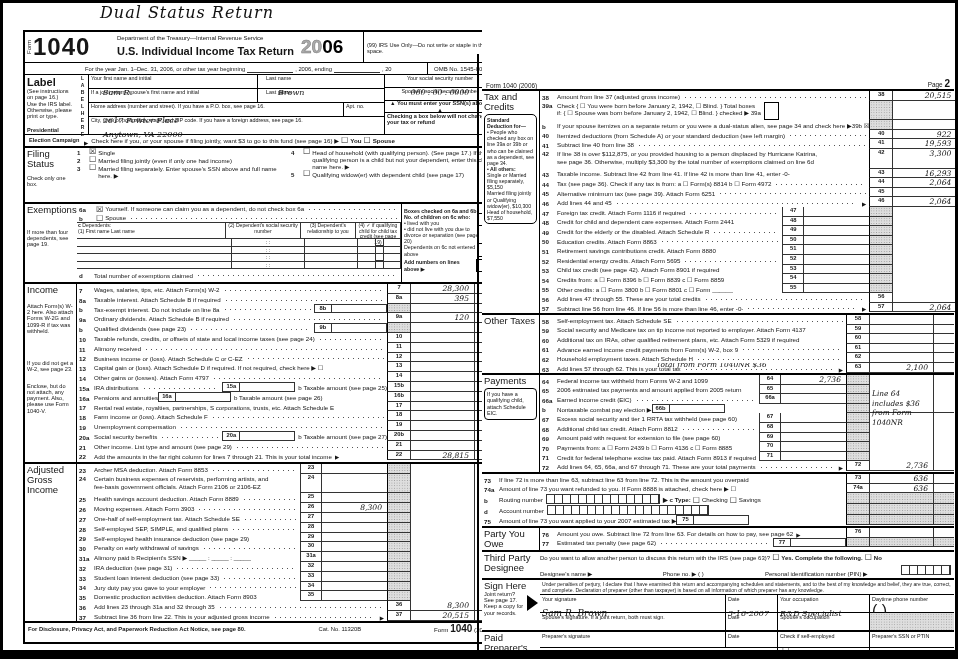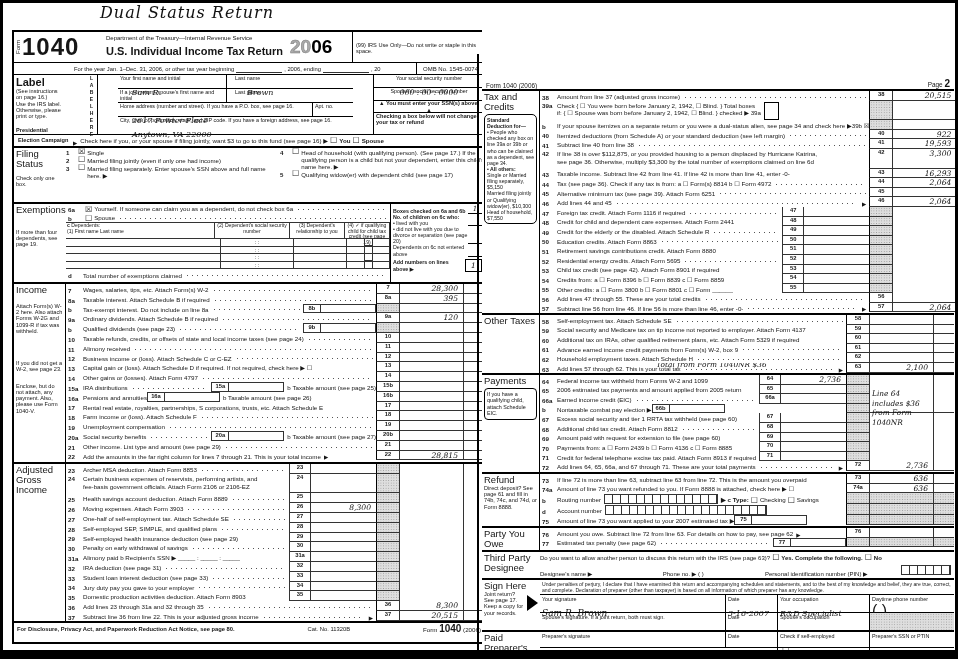--- a/index.html
+++ b/index.html
@@ -3,21 +3,21 @@
 <meta charset="utf-8">
 <style>
   html,body{margin:0;padding:0;}
   body{width:958px;height:659px;position:relative;background:#fff;color:#161616;
        font-family:"Liberation Sans",sans-serif;overflow:hidden;}
   .frame{position:absolute;inset:0;border:3px solid #000;border-bottom-width:9px;pointer-events:none;z-index:50;}
   #divider{position:absolute;left:477px;top:54px;bottom:9px;width:2px;background:#000;z-index:5;}
   .hand{font-family:"DejaVu Serif",serif;font-style:italic;color:#111;}
   .title{position:absolute;left:100px;top:3px;font-size:16px;letter-spacing:1px;z-index:10;}
   .page{position:absolute;background:#fff;}
-  #page1{left:12px;top:30px;width:470px;height:610px;border:2px solid #000;}
+  #page1{left:23px;top:30px;width:470px;height:610px;border:2px solid #000;}
   #page2{left:482px;top:0;width:472px;height:650px;padding-top:76px;box-sizing:border-box;}
   .f58{font-size:5.6px;line-height:1.12;}
   .b{font-weight:bold;}
   
   .hdr{display:flex;align-items:stretch;height:30px;border-bottom:1px solid #000;}
   .hdr-form{width:92px;display:flex;align-items:center;}
   .formword{writing-mode:vertical-rl;transform:rotate(180deg);font-size:6px;margin:0 1px;}
   .formnum{font-size:24px;font-weight:bold;letter-spacing:1px;}
   .hdr-mid{flex:1;padding-top:3px;}
   .dept{font-size:6px;}
@@ -141,21 +141,21 @@
 
   <div class="yline">
     <span>For the year Jan. 1–Dec. 31, 2006, or other tax year beginning</span>
       <span class="blank"></span>
     <span>, 2006, ending</span>
       <span class="blank"></span>
     <span>, 20</span>
     <span class="omb">OMB No. 1545-0074</span>
   </div>
 
-  <div class="sec" style="height:59px;gap:20px;">
+  <div class="sec" style="height:59px;">
     <div class="mcol">
       <div class="mhead">Label</div>
       <div class="f58">(See instructions on page 16.)</div>
       <div class="f58">Use the IRS label. Otherwise, please print or type.</div>
       <div class="f58 b" style="margin-top:auto">Presidential</div>
     </div>
     <div class="vertstrip">
       <span class="vert">LABEL</span>
       <span class="vert">HERE</span>
     </div>
@@ -1321,24 +1321,20 @@
             <span class="nbox">72</span>
             <span class="amt hand">2,736</span>
             <span class="cent"></span>
           </div>
         </div>
       <div class="ovl64 hand">Line 64 includes $36 from Form 1040NR</div>
     </div>
   </div>
 
   <div class="sec p2sec sep2" style="min-height:52px;">
-    <div class="mcol2">
-      <div class="mhead2">Refund</div>
-      <div class="f58">Direct deposit? See page 61 and fill in 74b, 74c, and 74d, or Form 8888.</div>
-    </div>
     <div style="flex:1;display:flex;flex-direction:column;">
       <div style="display:flex;flex-direction:column;">
           <div class="frow">
             <div class="lab">
               <span class="lnum">73</span>
               <div class="ltx">
                 <div class="tline">If line 72 is more than line 63, subtract line 63 from line 72. This is the amount you overpaid</div>
               </div>
             </div>
             <span class="nbox">73</span>

